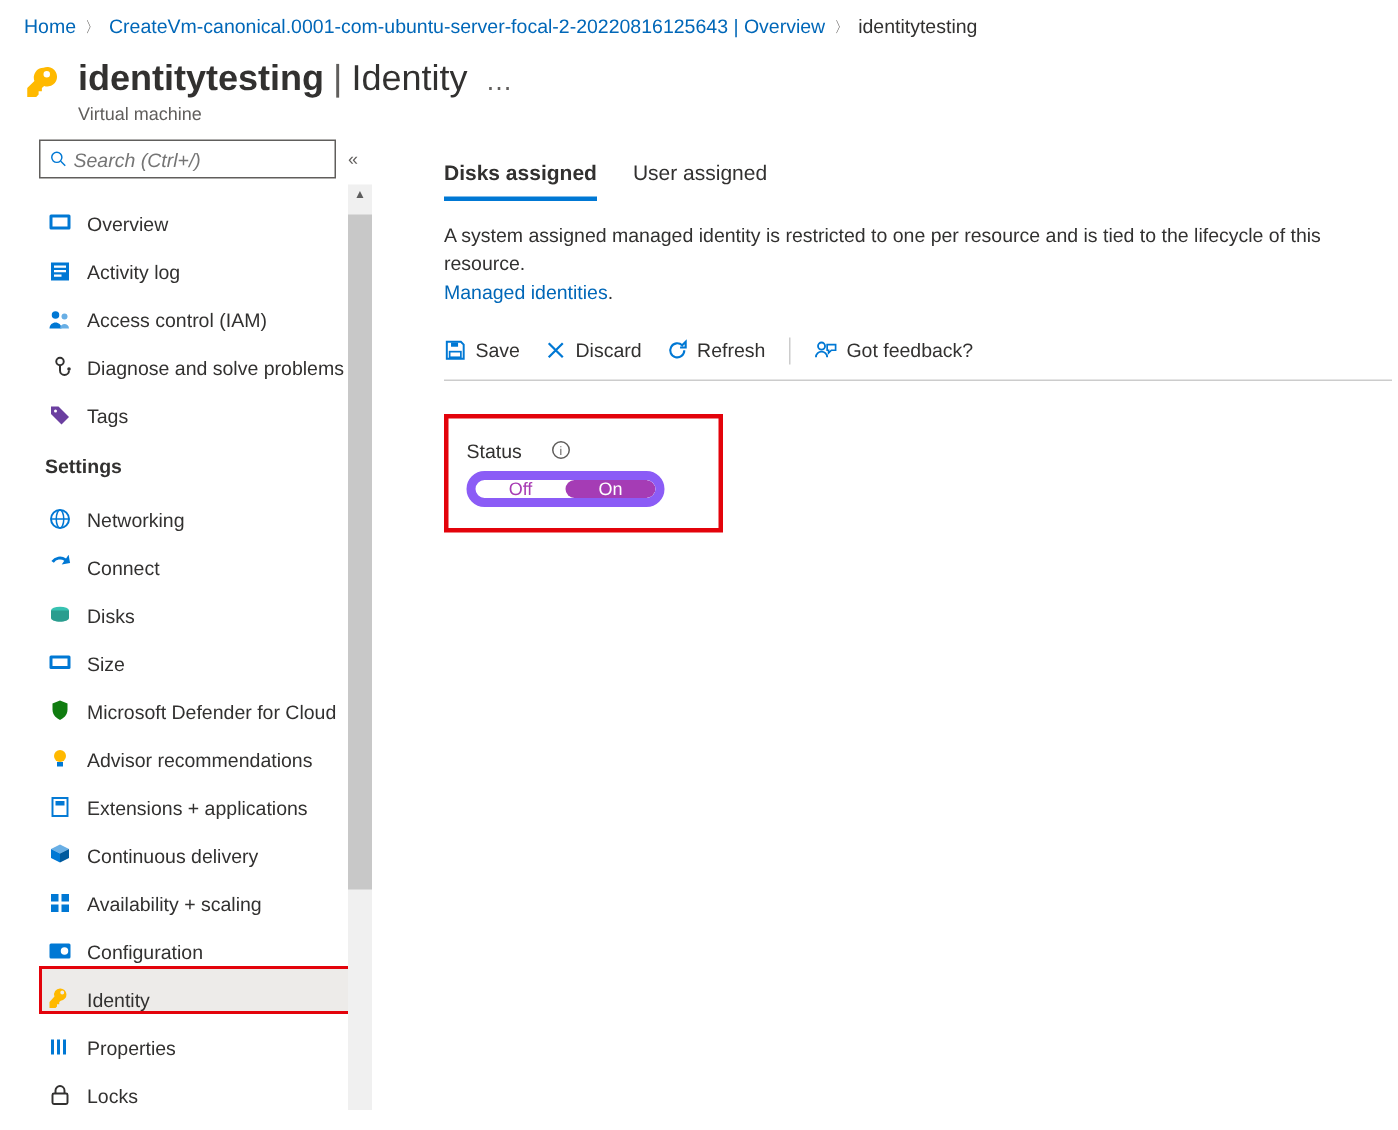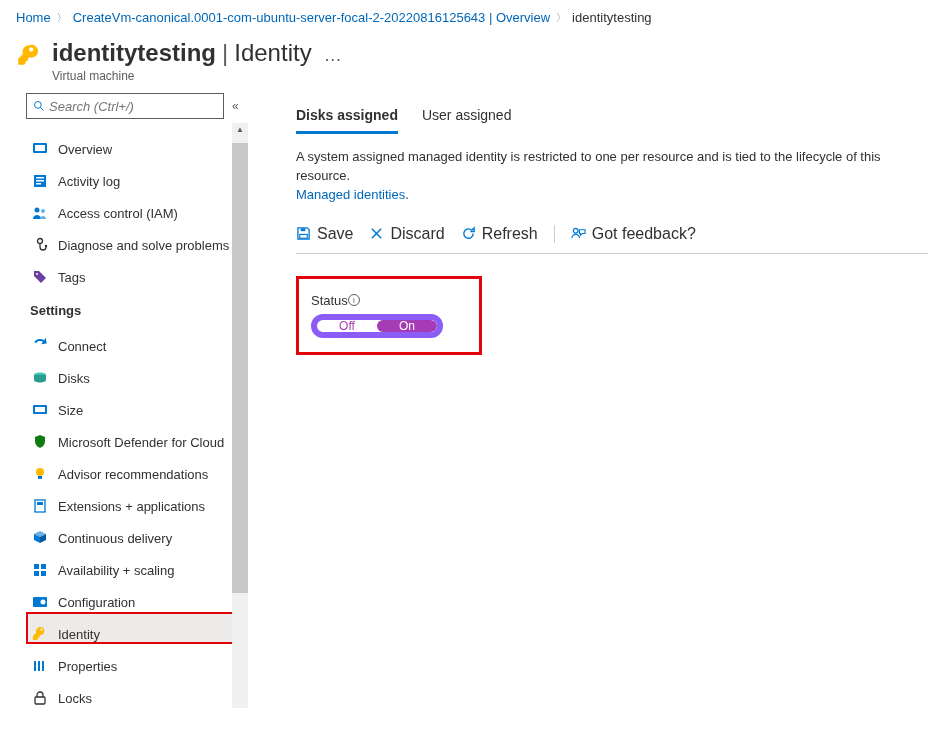--- a/index.html
+++ b/index.html
@@ -41,27 +41,27 @@
 .scrollbar-thumb { background: #c8c8c8; width: 100%; height: 450px; margin-top: 6px; }
 .scrollbar-arrow { font-size: 8px; text-align: center; color: #5d5d5d; height: 14px; line-height: 14px; }
 
 
 .main { flex: 1; padding: 6px 4px 0 48px; }
 .tablist { display: flex; gap: 24px; }
 .tab { padding: 8px 0; font-size: 14px; cursor: pointer; border-bottom: 3px solid transparent; }
 .tab.active { font-weight: 600; border-bottom-color: #0078d4; }
 .desc { margin-top: 14px; line-height: 1.45; }
 .toolbar { display: flex; align-items: center; gap: 16px; margin-top: 16px; border-bottom: 1px solid #ccc; padding: 4px 0 10px 0; }
-.tbtn { display: inline-flex; align-items: center; gap: 6px; cursor: pointer; font-size: 16px; }
+.tbtn { display: inline-flex; align-items: center; gap: 6px; cursor: pointer; font-size: 13px; }
 .tbtn svg { width: 15px; height: 15px; color: #0078d4; }
 .tool-sep { width: 1px; height: 18px; background: #ccc; }
 
 
 .status-block { border: 3px solid #e3030b; padding: 14px 36px 14px 12px; margin-top: 22px; display: inline-block; }
-.status-label-row { display: flex; align-items: center; gap: 0; margin-bottom: 6px; }
+.status-label-row { display: flex; align-items: center; gap: 20px; margin-bottom: 6px; }
 .info-circle { width: 12px; height: 12px; border: 1px solid #605e5c; border-radius: 50%; display: inline-flex; align-items: center; justify-content: center; font-size: 8px; color: #605e5c; }
 .toggle-pill { border: 6px solid #8b5cf6; border-radius: 12px; height: 24px; width: 132px; display: flex; overflow: hidden; cursor: pointer; }
 .pill-half { flex: 1; display: flex; align-items: center; justify-content: center; font-size: 12px; }
 .pill-off { color: #a83cb3; }
 .pill-on { background: #a53cb5; color: #ffffff; border-radius: 11px; font-weight: 500; }
 </style>
 </head>
 <body>
 
 <div class="breadcrumbs">
@@ -150,20 +150,30 @@
           </svg>
         </span>
       <span class="nav-label">Tags</span>
     </div>
 
     <div class="section-header">Settings</div>
 
     <div class="nav-item">
       <span class="ico">
           <svg viewBox="0 0 16 16">
+            <circle cx="8" cy="8" r="6" fill="none" stroke="#0078d4" stroke-width="1.3"></circle>
+            <ellipse cx="8" cy="8" rx="2.5" ry="6" fill="none" stroke="#0078d4" stroke-width="1"></ellipse>
+            <line x1="2" y1="8" x2="14" y2="8" stroke="#0078d4" stroke-width="1"></line>
+          </svg>
+        </span>
+      <span class="nav-label">Networking</span>
+    </div>
+    <div class="nav-item">
+      <span class="ico">
+          <svg viewBox="0 0 16 16">
             <path d="M3 8a5 5 0 0 1 5-5v3l4-4-4-4v3a7 7 0 0 0-7 7" fill="#0078d4" transform="rotate(35 8 8)"></path>
           </svg>
         </span>
       <span class="nav-label">Connect</span>
     </div>
     <div class="nav-item">
       <span class="ico">
           <svg viewBox="0 0 16 16">
             <ellipse cx="8" cy="5" rx="6" ry="2.5" fill="#37c2b1"></ellipse>
             <path d="M2 5v5c0 1.4 2.7 2.5 6 2.5s6-1.1 6-2.5V5" fill="#2a9d8f"></path>

